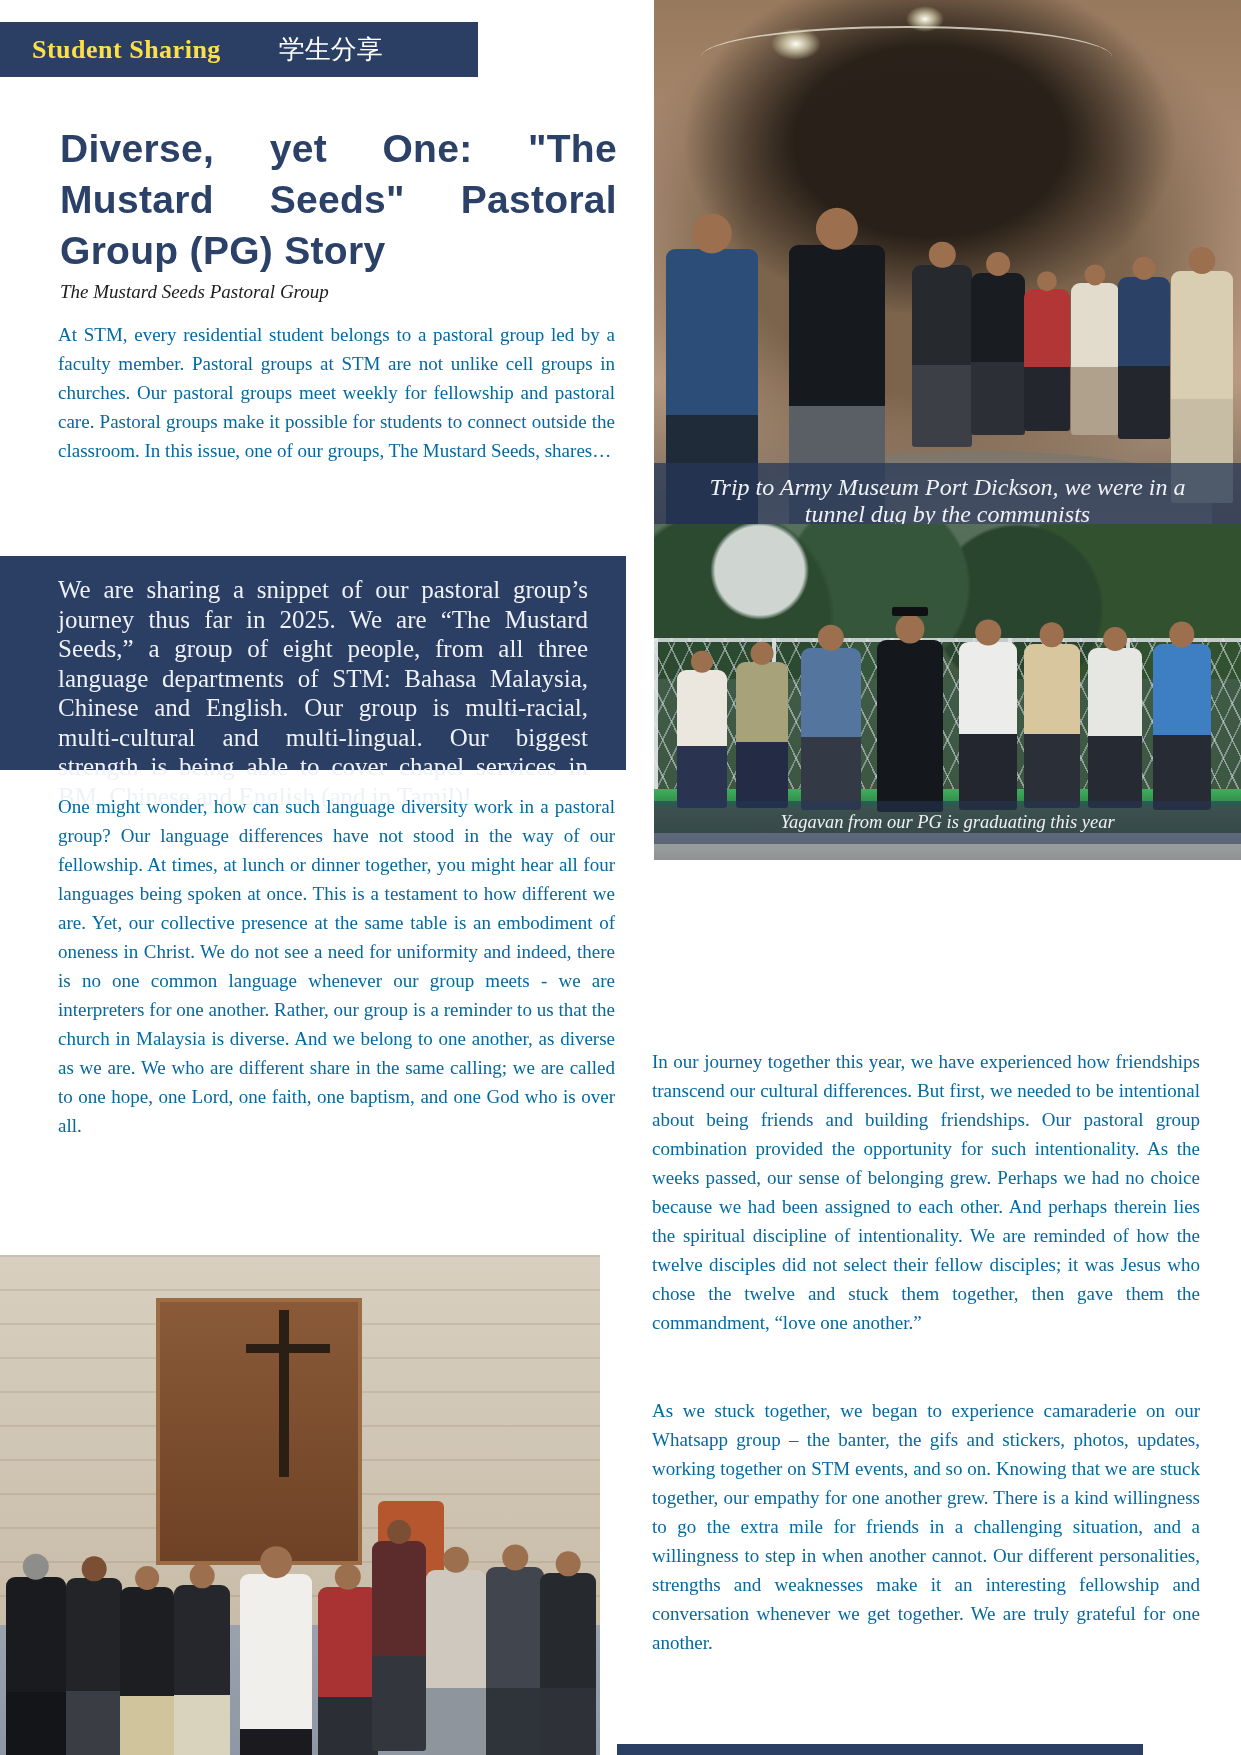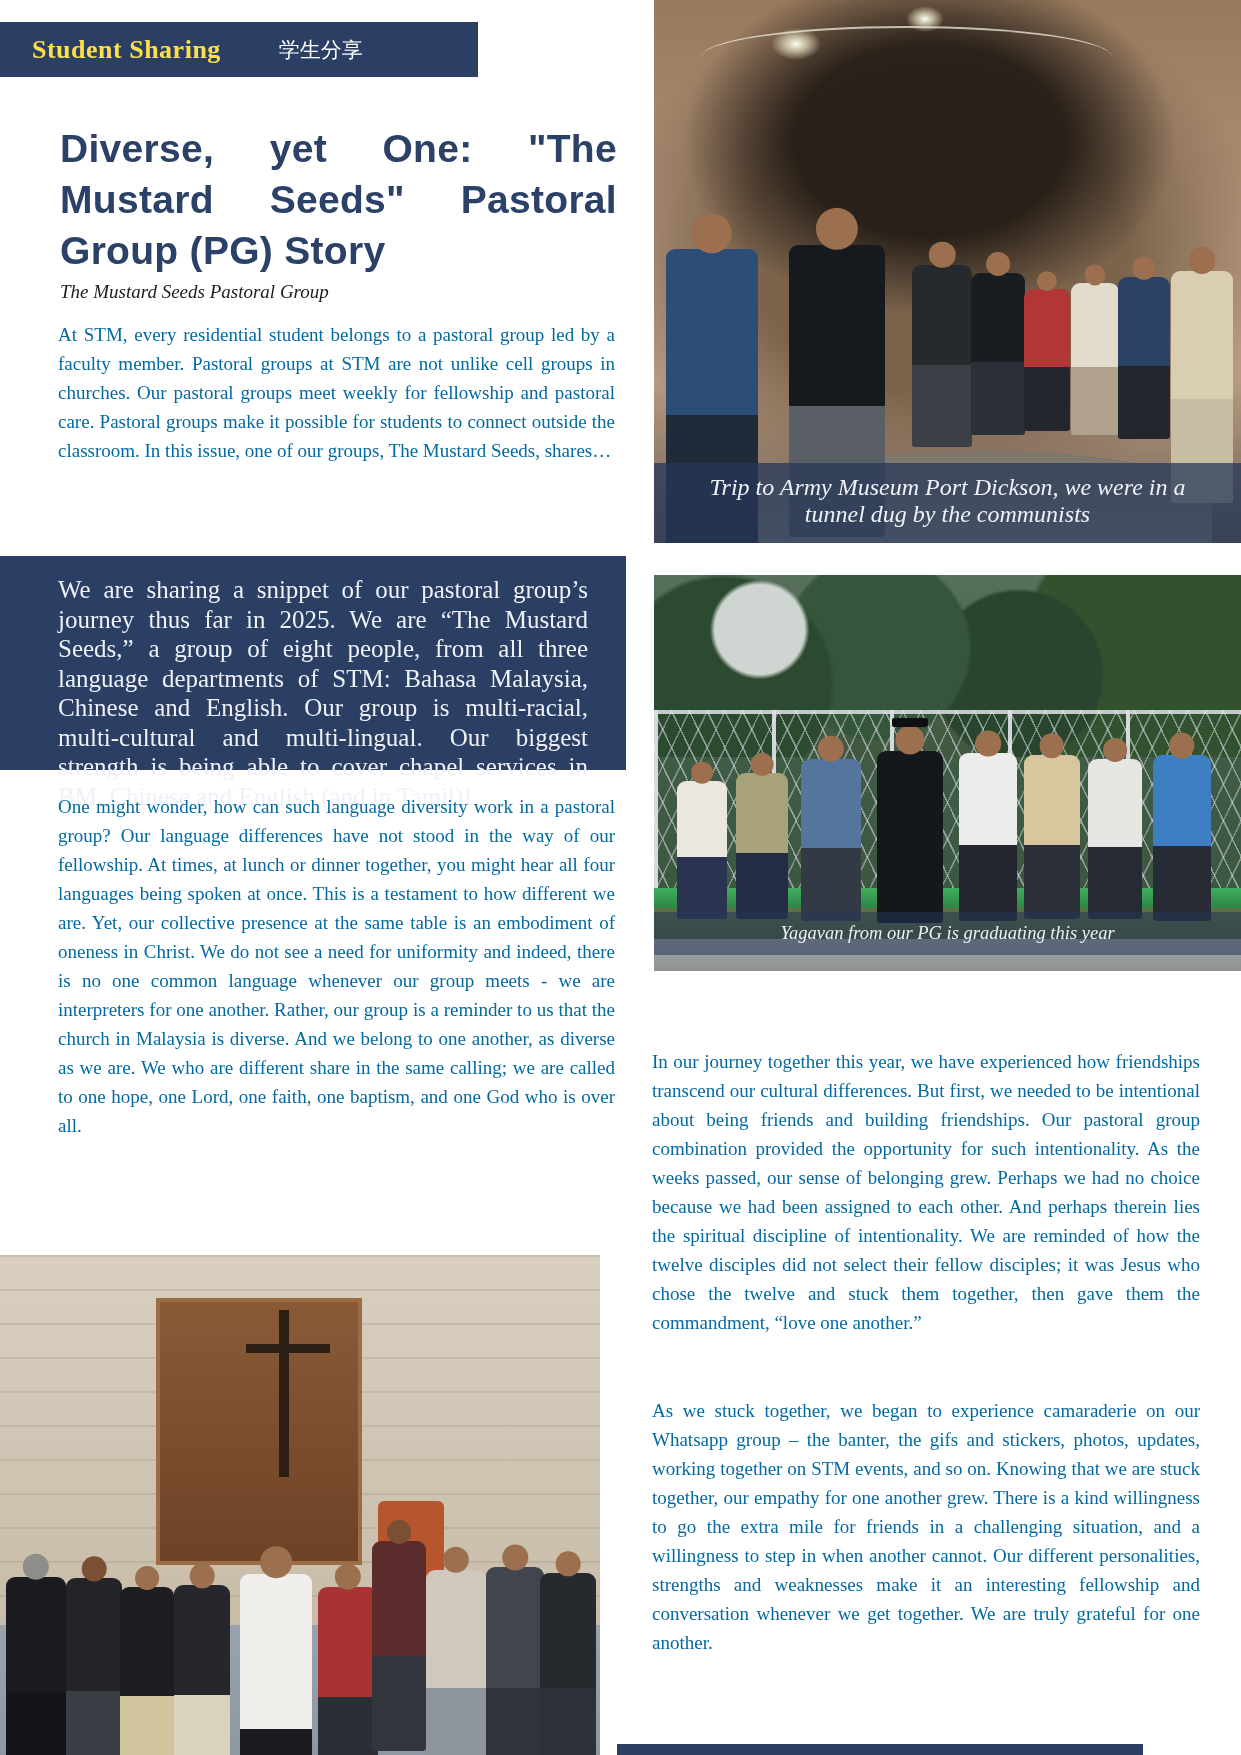--- a/index.html
+++ b/index.html
@@ -3,21 +3,21 @@
 <meta charset="utf-8">
 <style>
   html,body{margin:0;padding:0;background:#ffffff;}
   .page{position:relative;width:1241px;height:1755px;background:#fff;overflow:hidden;
         font-family:"Liberation Serif", serif;color:#101010;}
 
   
   .header-bar{position:absolute;left:0;top:22px;width:478px;height:55px;background:var(--accent,#2b3e63);
               display:flex;align-items:center;}
   .header-en{font-family:"Liberation Serif",serif;font-weight:bold;color:#fde047;font-size:26px;margin-left:32px;letter-spacing:0.5px;}
-  .header-zh{font-family:"Liberation Sans",sans-serif;color:#fff;font-size:21px;margin-left:58px;}
+  .header-zh{font-family:"Liberation Sans",sans-serif;color:#fff;font-size:26px;margin-left:58px;}
 
   
   .title{position:absolute;left:60px;top:123px;width:557px;color:var(--title,#2c4168);
          font-family:"Liberation Sans",sans-serif;font-weight:bold;font-size:39px;line-height:51px;letter-spacing:0.3px;}
   .tl{white-space:nowrap;}
   .tl.j{text-align:justify;text-align-last:justify;white-space:normal;}
   .byline{position:absolute;left:60px;top:281px;width:557px;font-style:italic;font-size:19px;color:#1c1c1c;}
 
   
   .body{position:absolute;margin:0;font-size:19px;line-height:29px;text-align:justify;color:#0369a1;}
@@ -37,21 +37,21 @@
       radial-gradient(ellipse 72% 62% at 48% 45%, #7b634c 0 45%, rgba(123,99,76,0) 78%),
       linear-gradient(180deg,#97795d 0%,#b2937a 42%,#b79a81 70%,#6e6052 100%);}
   .t-floor{position:absolute;left:16%;right:5%;bottom:0;height:17%;border-radius:50% 50% 0 0;
     background:linear-gradient(180deg,#7d7569,#9b948a);}
   .t-wire{position:absolute;left:8%;top:26px;width:70%;height:60px;border-top:2px solid rgba(240,238,224,0.75);border-radius:50%;}
   .t-light{position:absolute;width:50px;height:32px;border-radius:50%;
     background:radial-gradient(closest-side,#fffef2,rgba(255,252,215,0.55),rgba(255,252,215,0));}
   .t-light.l1{left:20%;top:28px;}
   .t-light.l2{left:43%;top:6px;width:38px;height:26px;}
 
-  .photo2{left:654px;top:575px;width:587px;height:396px;background:linear-gradient(180deg,#44604a,#3a5440);}
+  .photo2{left:654px;top:524px;width:587px;height:336px;background:linear-gradient(180deg,#44604a,#3a5440);}
   .g-trees{position:absolute;left:0;top:0;right:0;height:46%;
     background:
       radial-gradient(circle at 18% 30%, #cfd6d2 0 9%, rgba(207,214,210,0) 10%),
       radial-gradient(circle at 12% 60%, #2c4a30 0 20%, rgba(0,0,0,0) 21%),
       radial-gradient(circle at 38% 40%, #35563a 0 24%, rgba(0,0,0,0) 25%),
       radial-gradient(circle at 62% 55%, #2a452e 0 22%, rgba(0,0,0,0) 23%),
       radial-gradient(circle at 86% 42%, #31512f 0 26%, rgba(0,0,0,0) 27%),
       linear-gradient(180deg,#56705c,#41583f);}
   .g-fence{position:absolute;left:0;right:0;top:34%;height:46%;
     background:

